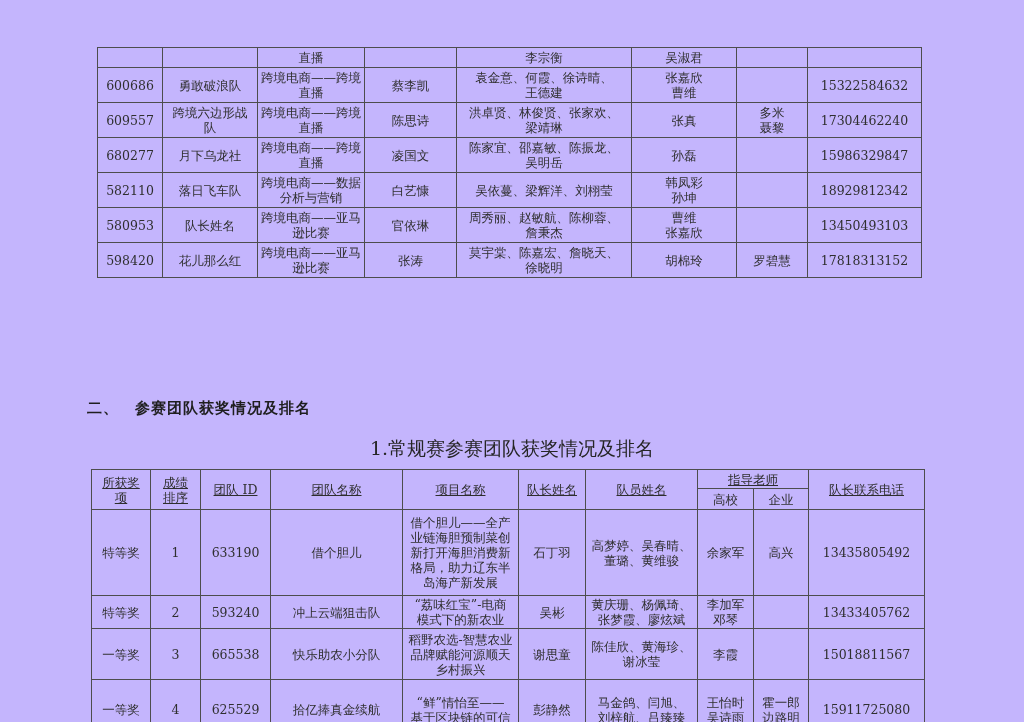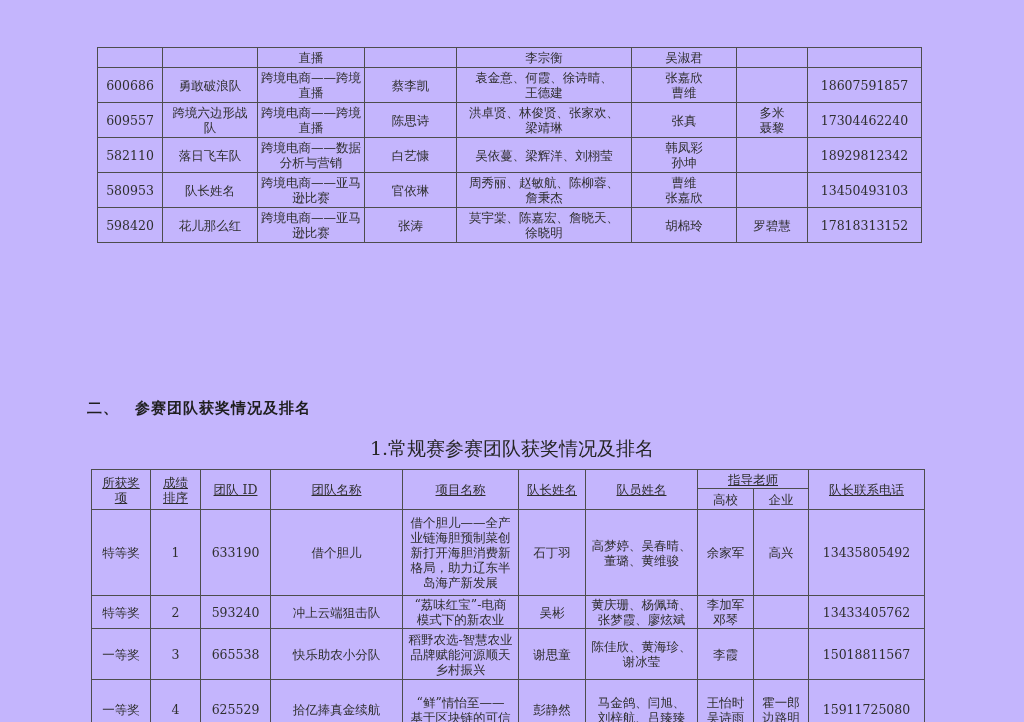--- a/index.html
+++ b/index.html
@@ -93,38 +93,50 @@
           <td>600686</td>
           <td>勇敢破浪队</td>
           <td>跨境电商——跨境
 直播</td>
           <td>蔡李凯</td>
           <td>袁金意、何霞、徐诗晴、
 王德建</td>
           <td>张嘉欣
 曹维</td>
           <td></td>
-          <td>18607591857</td>
+          <td>15322584632</td>
         </tr>
 
         <tr>
           <td>609557</td>
           <td>跨境六边形战
 队</td>
           <td>跨境电商——跨境
 直播</td>
           <td>陈思诗</td>
           <td>洪卓贤、林俊贤、张家欢、
 梁靖琳</td>
           <td>张真</td>
           <td>多米
 聂黎</td>
           <td>17304462240</td>
         </tr>
 
+        <tr>
+          <td>680277</td>
+          <td>月下乌龙社</td>
+          <td>跨境电商——跨境
+直播</td>
+          <td>凌国文</td>
+          <td>陈家宜、邵嘉敏、陈振龙、
+吴明岳</td>
+          <td>孙磊</td>
+          <td></td>
+          <td>15986329847</td>
+        </tr>
 
         <tr>
           <td>582110</td>
           <td>落日飞车队</td>
           <td>跨境电商——数据
 分析与营销</td>
           <td>白艺慷</td>
           <td>吴依蔓、梁辉洋、刘栩莹</td>
           <td>韩凤彩
 孙坤</td>

